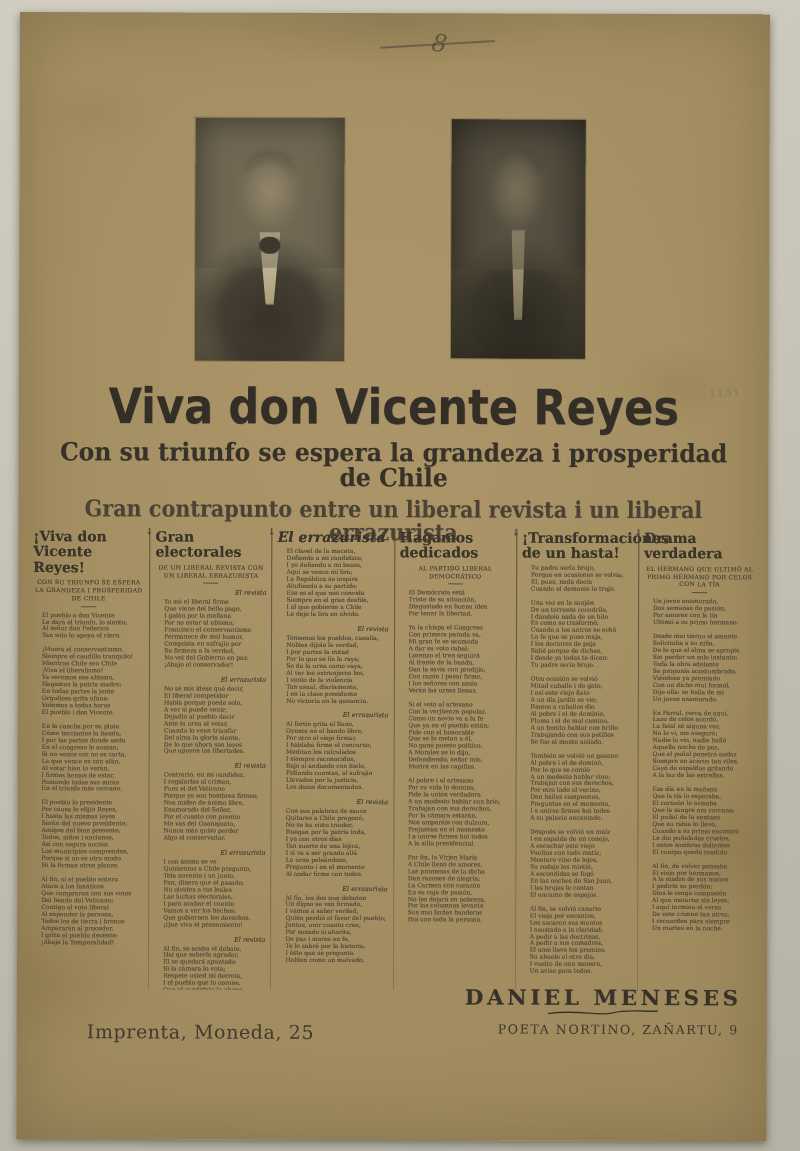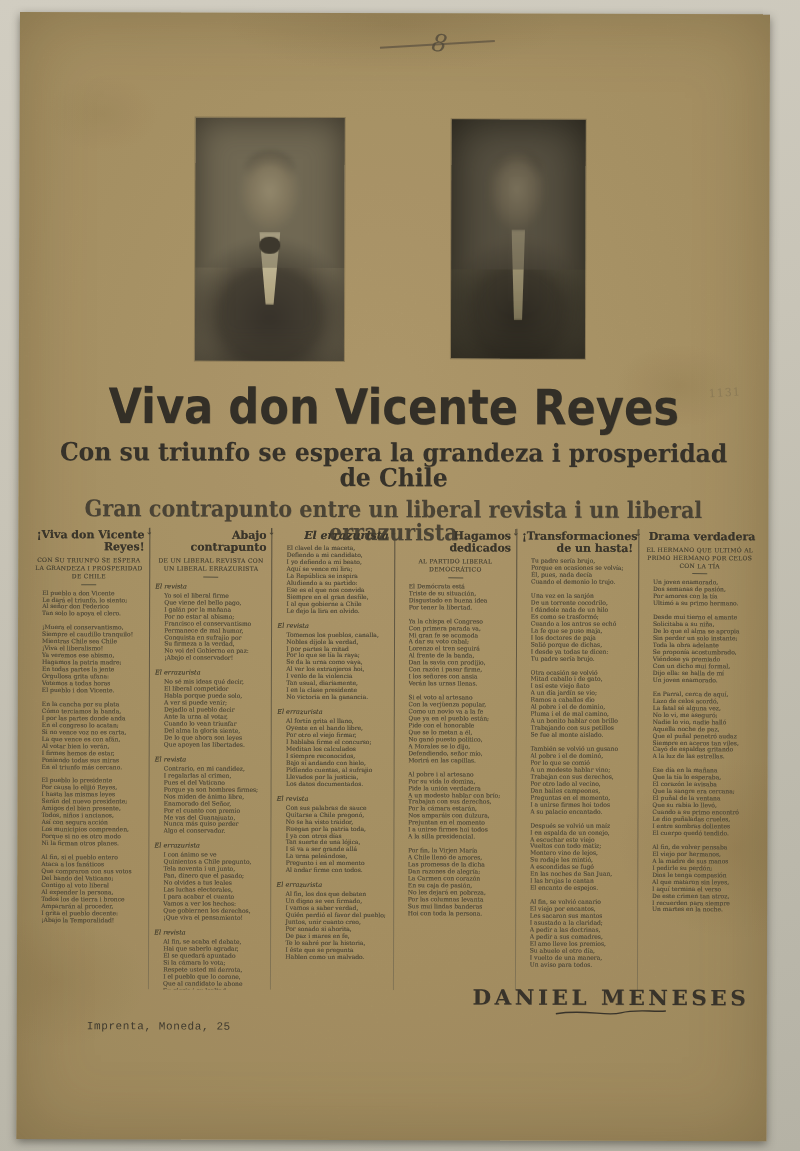--- a/index.html
+++ b/index.html
@@ -68,33 +68,33 @@
   }
   .mast-sub2{
     margin-top:7px;font-weight:bold;font-size:23px;line-height:1;color:#3e392f;
     transform:scaleX(0.90);opacity:.88;text-shadow:0.4px 0.4px 0 rgba(100,88,62,0.4);
   }
 
   
   .columns{position:absolute;left:10px;right:8px;top:515px;height:462px;display:flex;overflow:hidden;}
   .col{flex:1 1 0;min-width:0;padding:0 5px;color:#544d3b;
        text-shadow:0 0 0.45px rgba(84,77,59,0.9);}
-  .col-title{text-align:right;font-size:11px;font-weight:bold;color:#3a352a;line-height:1.1;margin:2px 0 3px;}
+  .col-title{text-align:left;font-size:14px;font-weight:bold;color:#3a352a;line-height:1.1;margin:2px 0 3px;}
   .col-title.italic{font-style:italic;}
   .col-sub{text-align:center;font-size:6px;line-height:1.3;letter-spacing:0.3px;text-transform:uppercase;color:#4c4634;}
   .col-dash{width:15px;border-top:1px solid #56503d;margin:4px auto 5px;}
   .stanza{margin:0 0 7px 9px;}
-  .stanza-head{font-style:italic;text-align:left;font-size:6.5px;margin:4px 0 2px -9px;color:#49432f;}
+  .stanza-head{font-style:italic;text-align:right;font-size:6.5px;margin:4px 0 2px -9px;color:#49432f;}
   .vline{font-size:6px;line-height:1.16;white-space:nowrap;overflow:hidden;}
   .divider{width:1px;align-self:stretch;background:linear-gradient(rgba(74,68,54,0.9), rgba(106,98,76,0.55));position:relative;}
   .divider .arrow{position:absolute;top:-1px;left:-4px;font-size:9px;color:#474132;font-family:"DejaVu Sans",sans-serif;}
 
   
-  .imprint{position:absolute;left:70px;top:1008px;font-size:11px;letter-spacing:0.6px;color:#3f3a2e;font-family:Liberation Mono, monospace;}
-  .author-block{position:absolute;right:20px;top:971px;width:272px;text-align:center;color:#38332a;}
+  .imprint{position:absolute;left:70px;top:1008px;font-size:19px;letter-spacing:0.6px;color:#3f3a2e;}
+  .author-block{position:absolute;right:28px;top:971px;width:272px;text-align:right;color:#38332a;}
   .author-name{font-size:21px;font-weight:bold;letter-spacing:3.5px;transform:scaleX(1.02);
                text-shadow:0.4px 0.4px 0 rgba(95,84,60,0.5);}
   .author-flourish{display:block;margin:-2px auto 0;}
   .author-sub{font-size:12.5px;letter-spacing:1.6px;margin-top:4px;color:#3c372c;}
 </style>
 </head>
 <body>
 
 <div class="paper">
 
@@ -206,21 +206,21 @@
           <div class="vline">Todos los de tierra i bronce</div>
           <div class="vline">Ampararán al proceder,</div>
           <div class="vline">I grita el pueblo decente:</div>
           <div class="vline">¡Abajo la Temporalidad!</div>
         </div>
       </div>
       <div class="divider">
         <span class="arrow">↓</span>
       </div>
       <div class="col">
-        <div class="col-title">Abajo contrapunto</div>
+        <div class="col-title">Gran electorales</div>
         <div class="col-sub">DE UN LIBERAL REVISTA CON UN LIBERAL ERRAZURISTA</div>
         <div class="col-dash"></div>
         <div class="stanza">
           <div class="stanza-head">El revista</div>
           <div class="vline">Yo soi el liberal firme</div>
           <div class="vline">Que viene del bello pago,</div>
           <div class="vline">I galán por la mañana</div>
           <div class="vline">Por no estar al abismo;</div>
           <div class="vline">Francisco el conservantismo</div>
           <div class="vline">Permanece de mal humor,</div>
@@ -550,15 +550,16 @@
       </div>
     </div>
 
   <div class="imprint">Imprenta, Moneda, 25</div>
 
   <div class="author-block">
     <div class="author-name">DANIEL MENESES</div>
     <svg class="author-flourish" width="120" height="10" viewBox="0 0 120 10">
       <path d="M5 6 C 35 1, 55 9, 70 5 C 85 1, 100 4, 115 3" stroke="#38332a" stroke-width="1.4" fill="none"></path>
     </svg>
+    <div class="author-sub">POETA NORTINO, ZAÑARTU, 9</div>
   </div>
 
 </div>
 
 </body></html>

